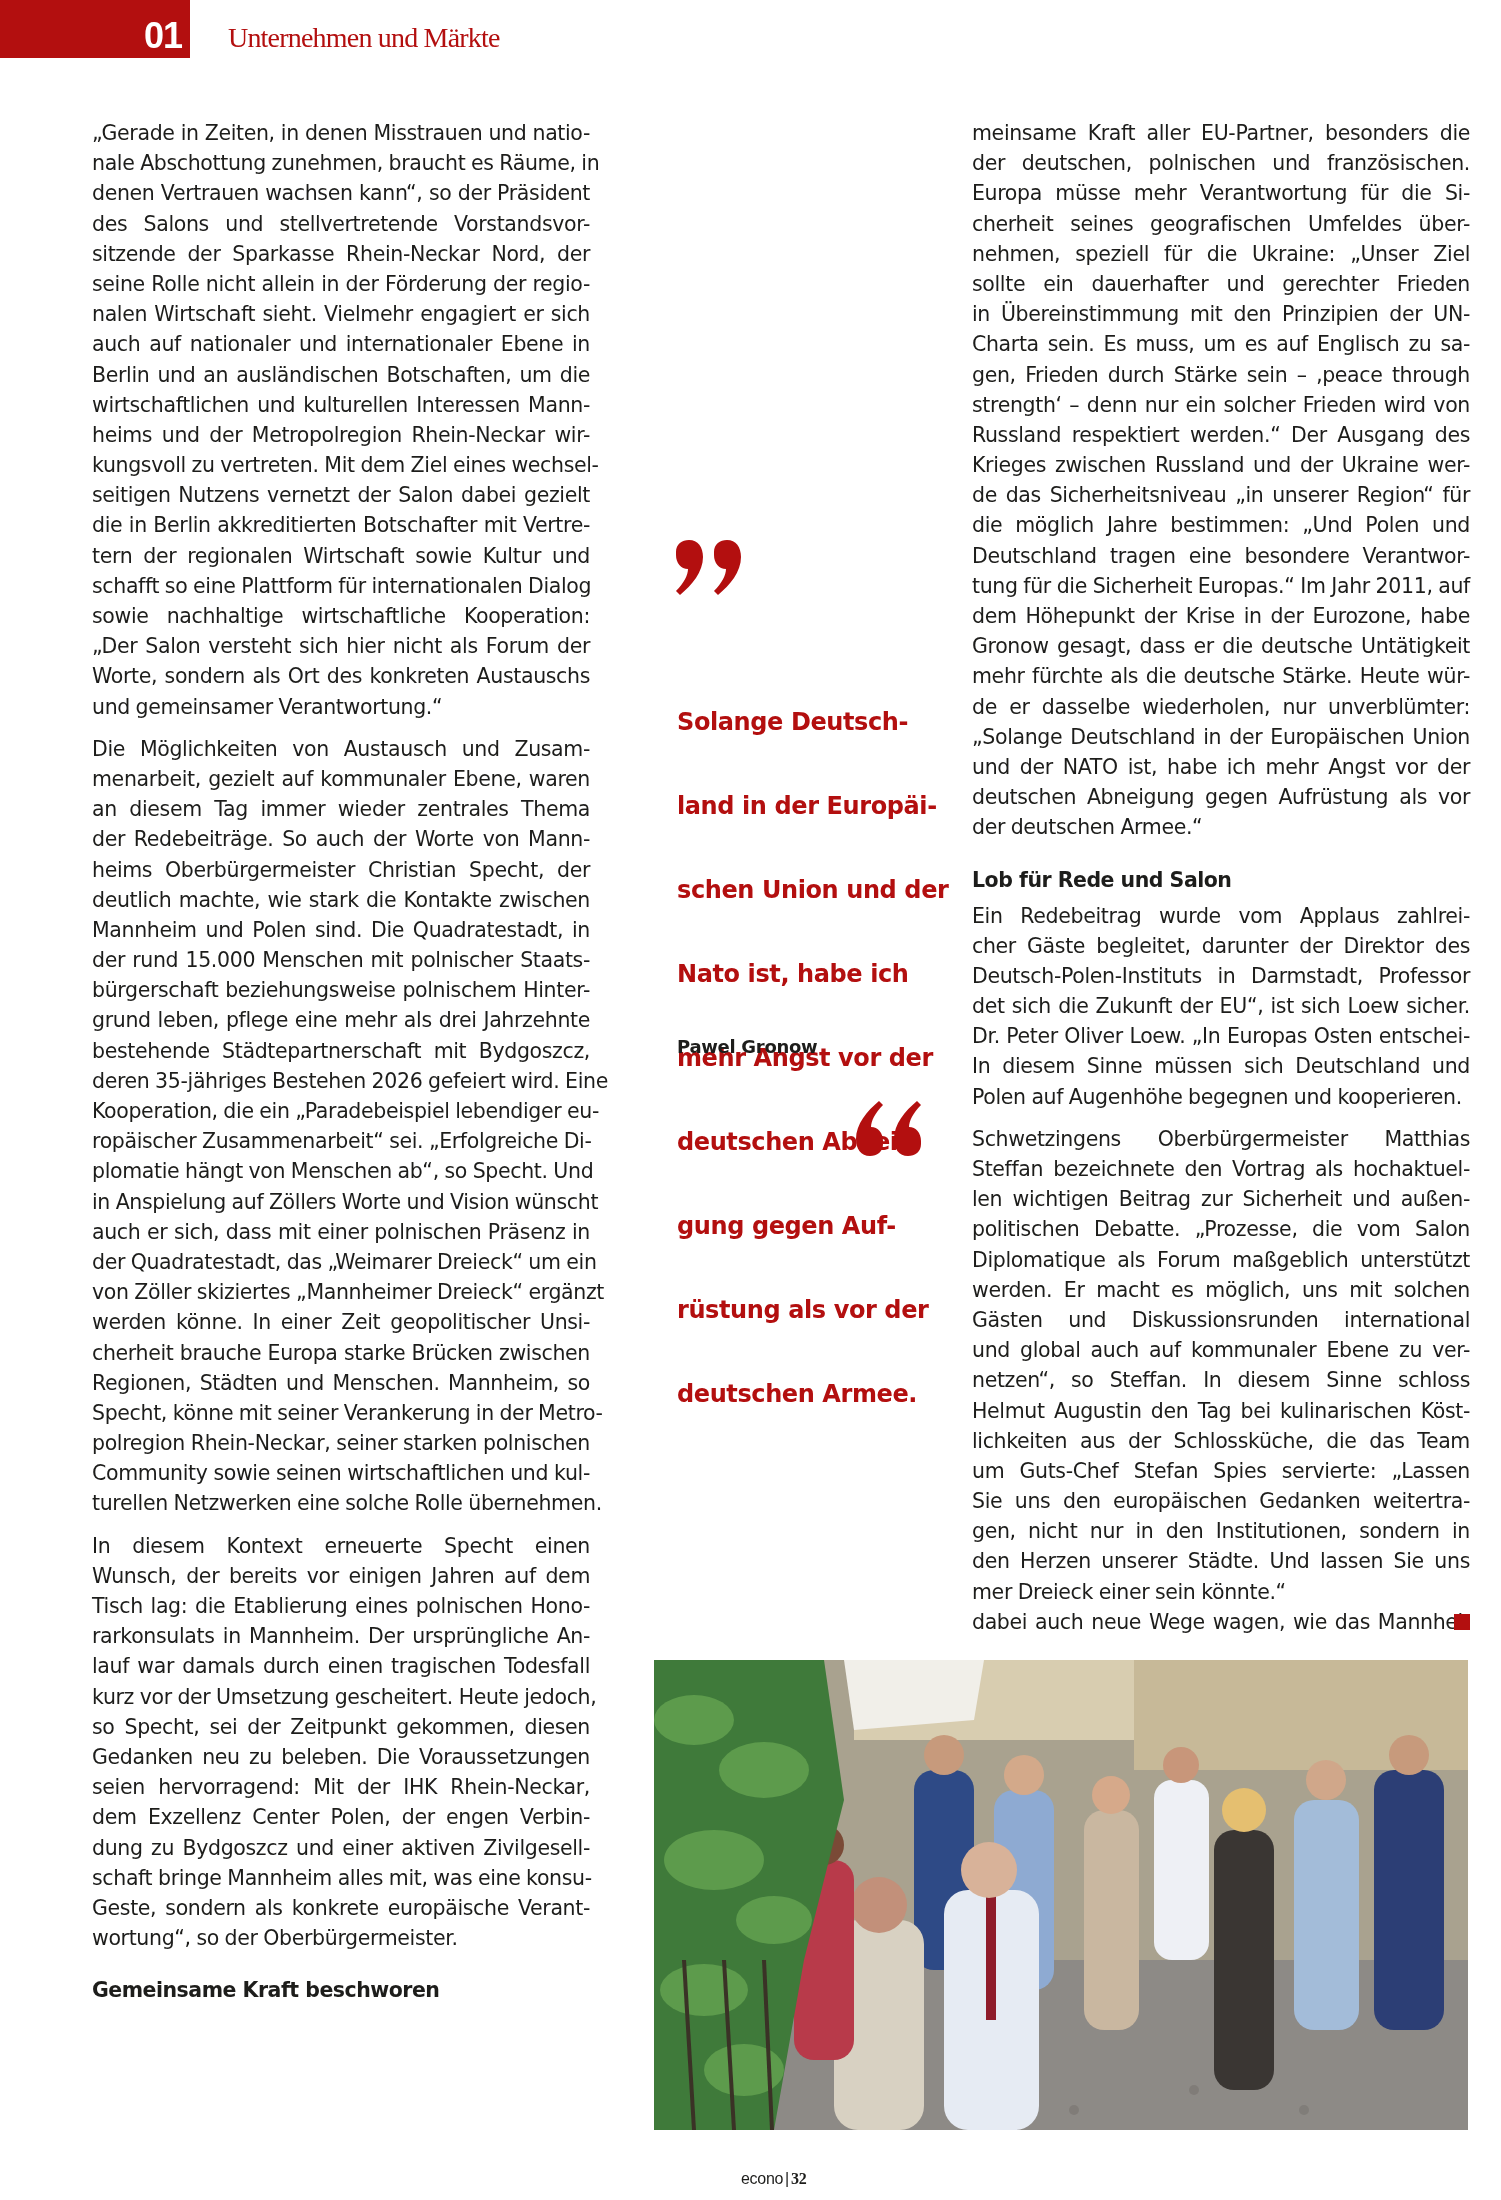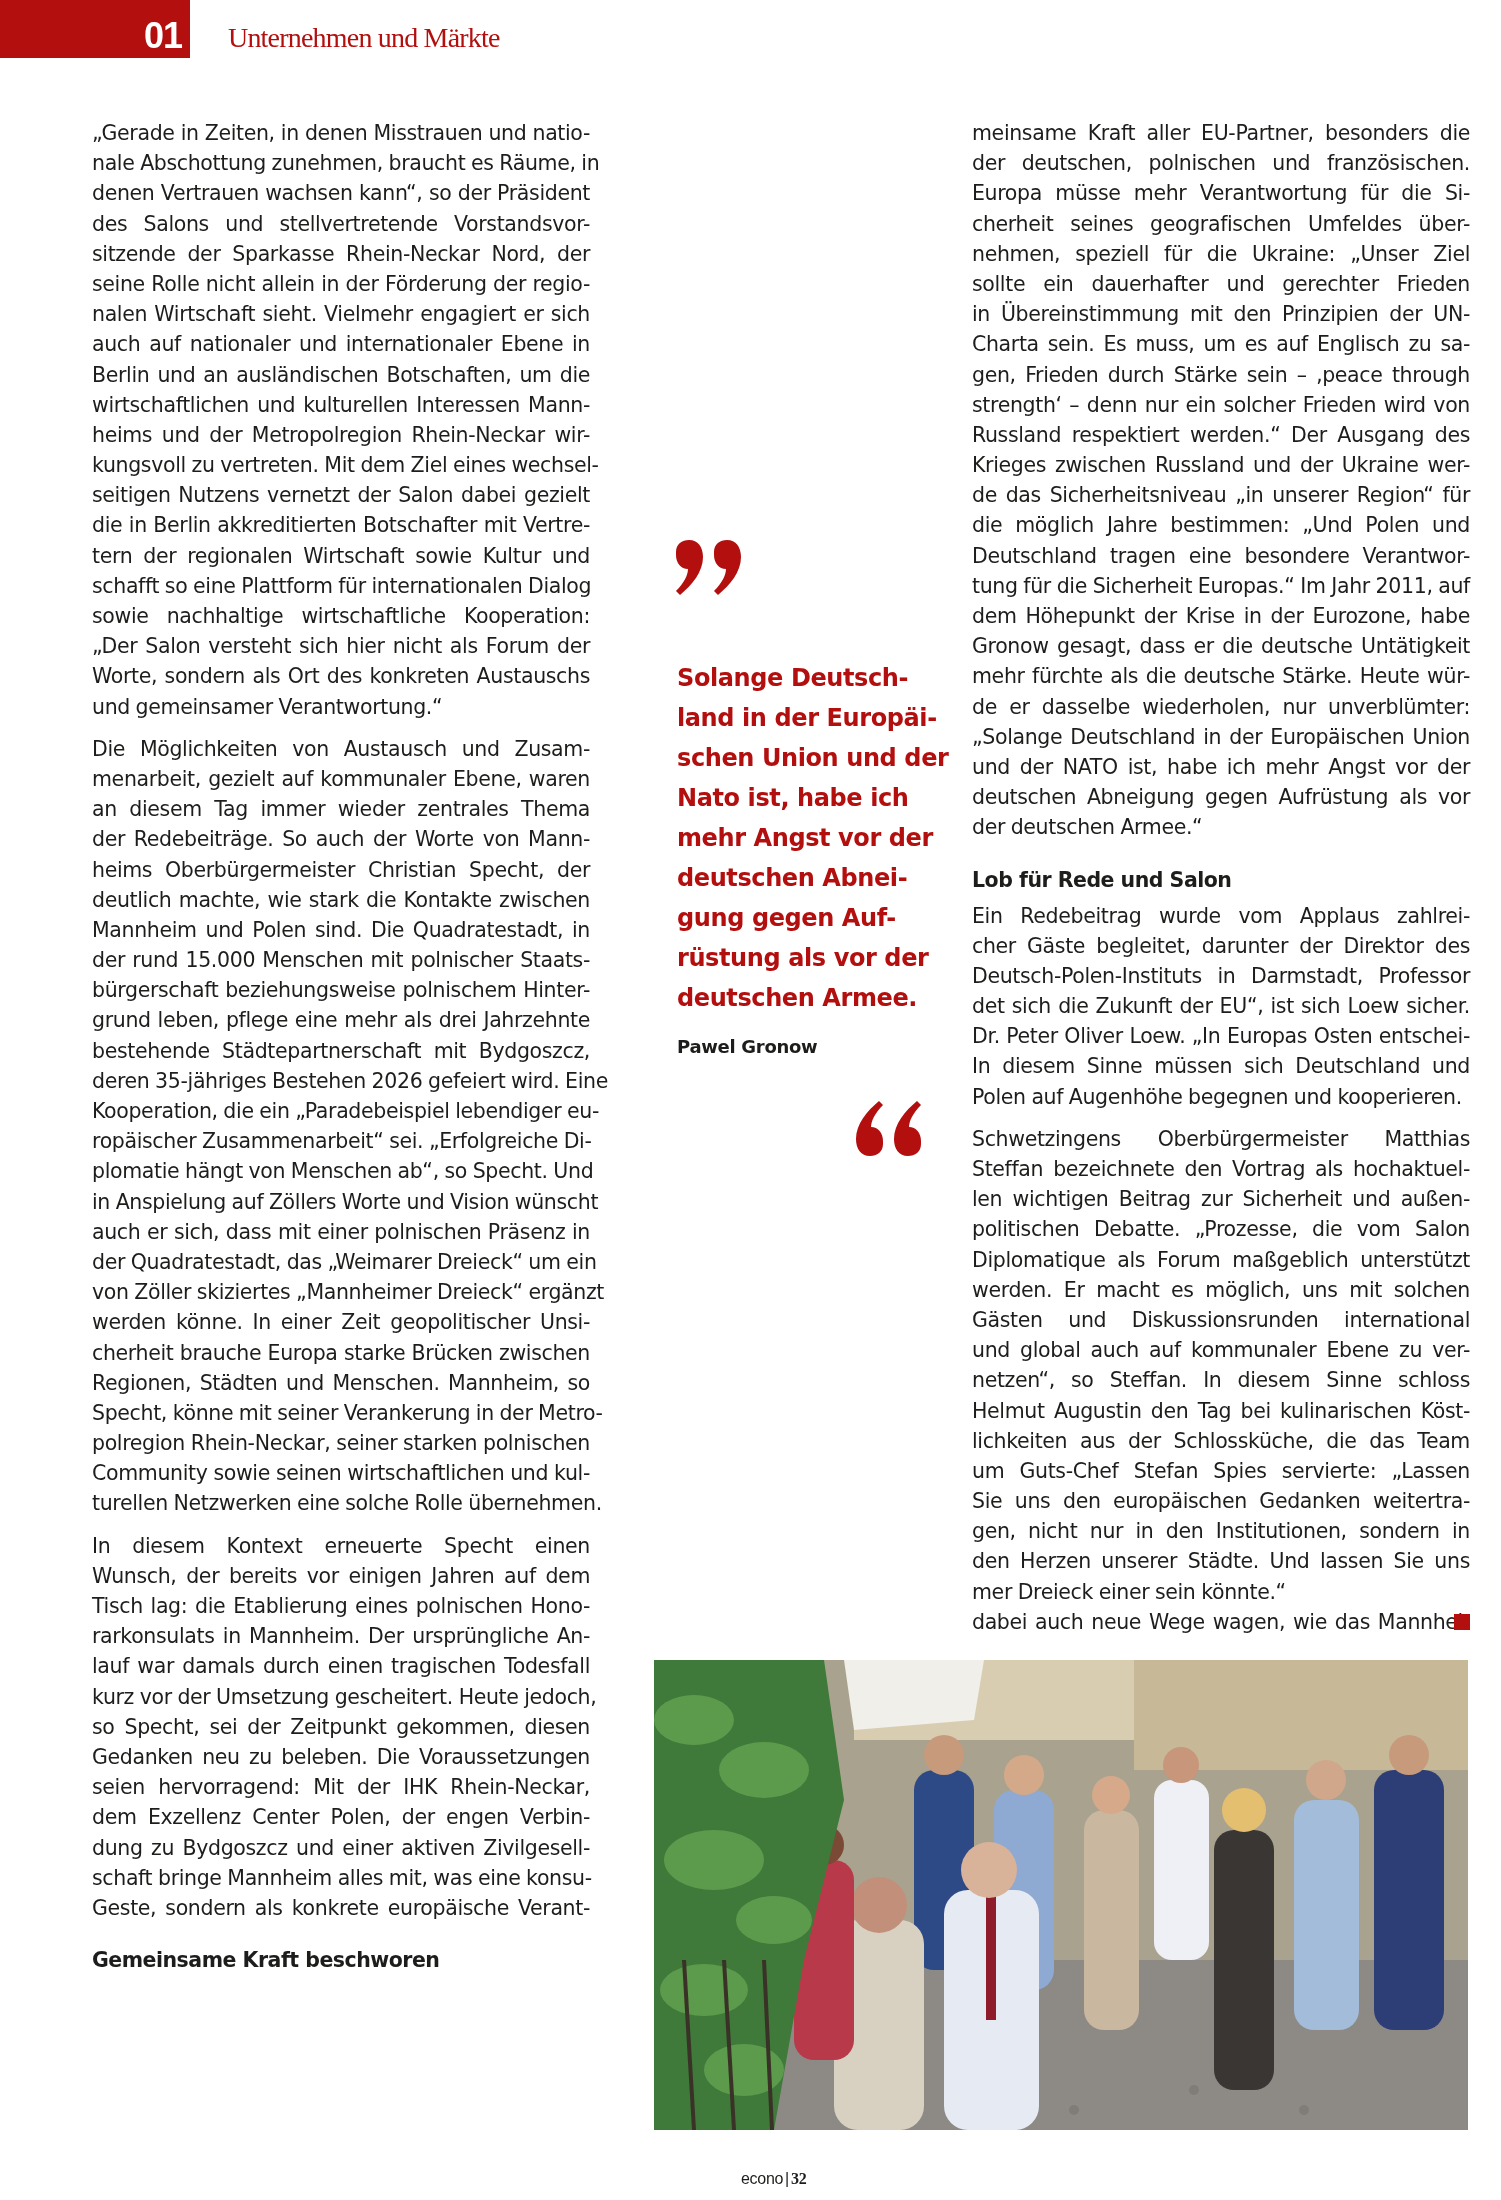--- a/index.html
+++ b/index.html
@@ -18,21 +18,21 @@
     .line { display: block; font-size: 20.5px; line-height: 30.2px; height: 30.2px;
             text-align: justify; text-align-last: justify; white-space: nowrap; overflow: visible;
             letter-spacing: -0.35px; word-spacing: -0.5px; }
     .line.last { text-align-last: left; }
     .subhead { font-weight: bold; font-size: 20.5px; line-height: 30px; margin: 22px 0 6px 0; letter-spacing: -0.5px; }
 
     .pq-open { position: absolute; left: 672px; top: 540px; width: 90px; height: 90px; }
     .pq-close { position: absolute; left: 852px; top: 1088px; width: 90px; height: 80px; }
     .pq-text { position: absolute; left: 677px; top: 658px; width: 270px; color: #b30f0f;
                font-weight: bold; font-size: 24px; line-height: 40px; letter-spacing: -0.4px; }
-    .pq-text span { display: block; white-space: nowrap; }
+    .pq-text span { display: block; white-space: nowrap; margin-top: 44px; }
     .pq-author { position: absolute; left: 677px; top: 1036px; font-weight: bold; font-size: 18px;
                  color: #1d1d1b; letter-spacing: -0.3px; }
 
     .end-mark { display: inline-block; width: 16px; height: 16px; background: #b30f0f;
                 position: absolute; right: 0; bottom: 7px; }
 
     .photo { position: absolute; left: 654px; top: 1660px; width: 814px; height: 470px; overflow: hidden;
              background: linear-gradient(180deg, #cfc4a8 0%, #b8ab8c 18%, #7d8aa0 40%, #8a8f9a 70%, #77726a 100%); }
     .photo svg { display: block; }
 
@@ -107,20 +107,21 @@
         <span class="line">rarkonsulats in Mannheim. Der ursprüngliche An-</span>
         <span class="line">lauf war damals durch einen tragischen Todesfall</span>
         <span class="line">kurz vor der Umsetzung gescheitert. Heute jedoch,</span>
         <span class="line">so Specht, sei der Zeitpunkt gekommen, diesen</span>
         <span class="line">Gedanken neu zu beleben. Die Voraussetzungen</span>
         <span class="line">seien hervorragend: Mit der IHK Rhein-Neckar,</span>
         <span class="line">dem Exzellenz Center Polen, der engen Verbin-</span>
         <span class="line">dung zu Bydgoszcz und einer aktiven Zivilgesell-</span>
         <span class="line">schaft bringe Mannheim alles mit, was eine konsu-</span>
         <span class="line">Geste, sondern als konkrete europäische Verant-</span>
+        <span class="line last">wortung“, so der Oberbürgermeister.</span>
       </div>
     </div>
   <div class="subhead">Gemeinsame Kraft beschworen</div>
 </div>
 
 <div class="pq-open">
   <svg width="80" height="80" viewBox="0 0 80 80">
     <path d="M4 12 C4 4 10 0 17 0 C26 0 31 7 31 17 C31 32 20 45 8 55 L4 51 C12 43 16 35 16 29 C9 29 4 23 4 15 Z" fill="#b30f0f"></path>
     <path d="M42 12 C42 4 48 0 55 0 C64 0 69 7 69 17 C69 32 58 45 46 55 L42 51 C50 43 54 35 54 29 C47 29 42 23 42 15 Z" fill="#b30f0f"></path>
   </svg>

